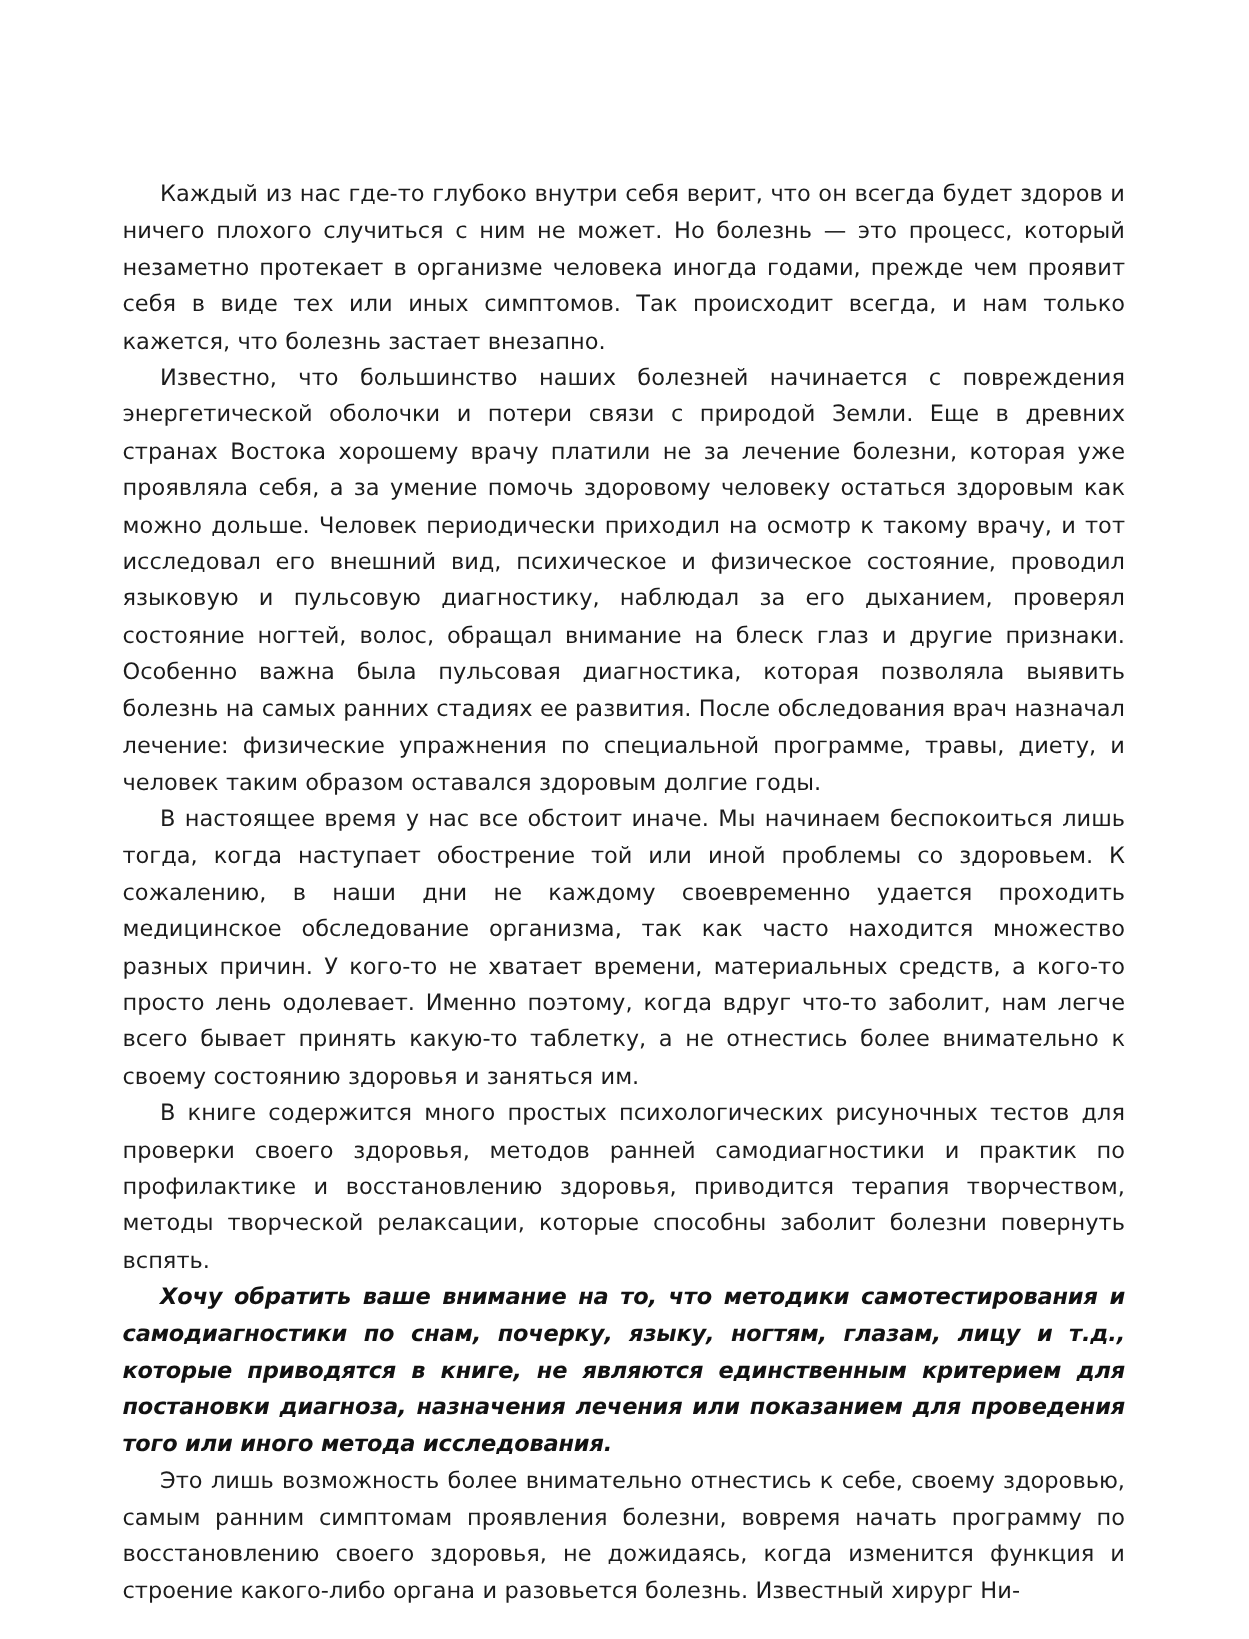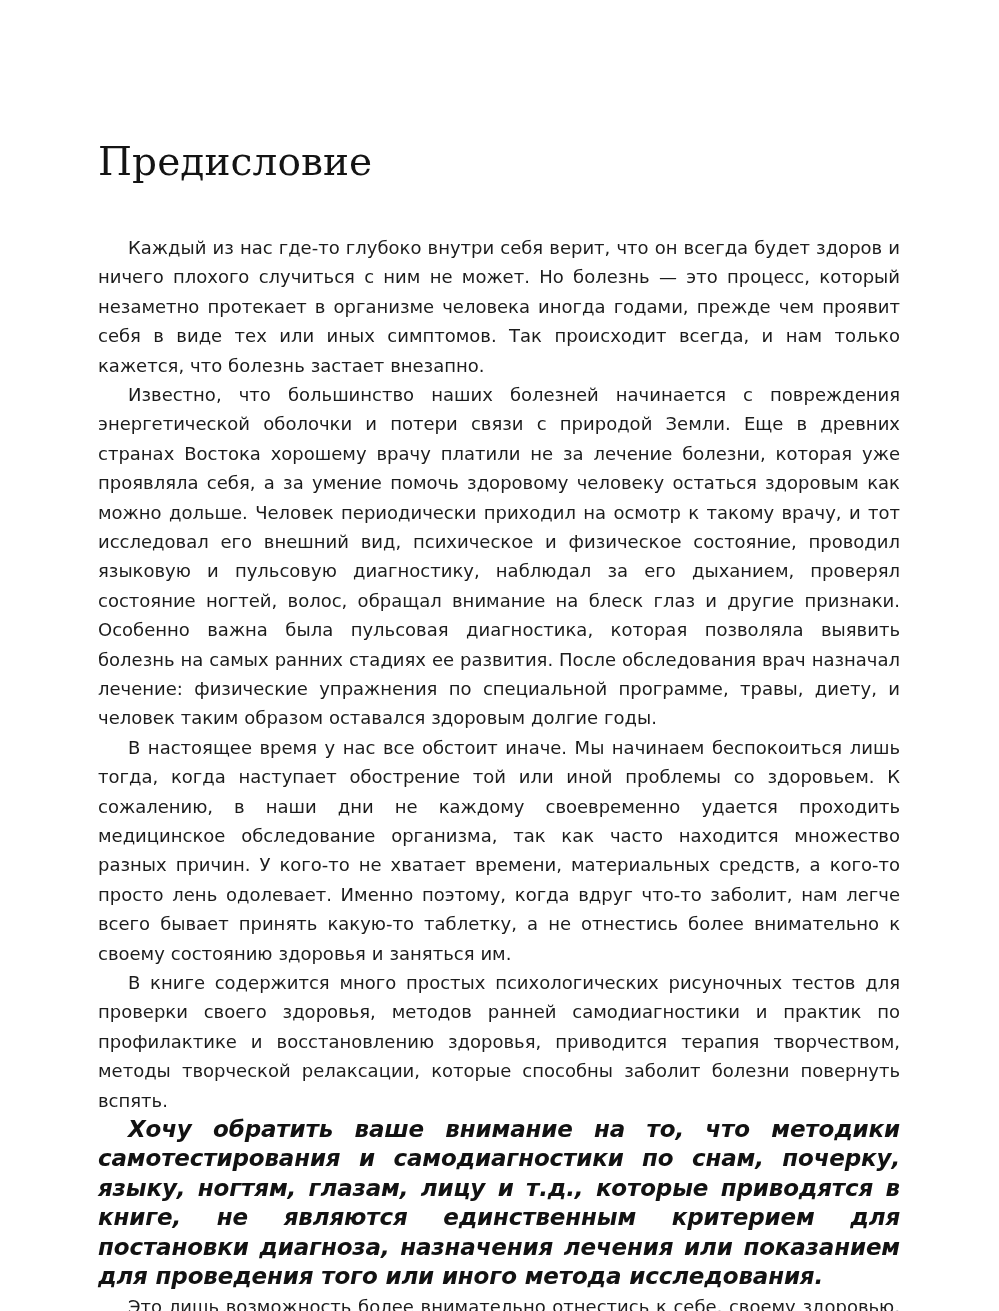--- a/index.html
+++ b/index.html
@@ -52,38 +52,37 @@
     hyphens: none;
     word-spacing: 0.2px;
   }
   .body-text + .body-text {
     margin-top: 0;
   }
   .emphasis-text {
     margin: 0;
     padding: 0;
     font-family: "DejaVu Sans", sans-serif;
-    font-size: 23px;
+    font-size: 18px;
     line-height: 29.4px;
     font-weight: 700;
     font-style: italic;
     text-align: justify;
     text-justify: inter-word;
     text-indent: 30px;
     color: #121212;
     letter-spacing: -0.15px;
   }
 </style>
 </head>
 <body>
 
 <div class="page">
   <div class="content">
 
-    <h1 class="page-title">Предисловие</h1>
 
     <p class="body-text">Каждый из нас где-то глубоко внутри себя верит, что он всегда будет здоров и ничего плохого случиться с ним не может. Но болезнь — это процесс, который незаметно протекает в организме человека иногда годами, прежде чем проявит себя в виде тех или иных симптомов. Так происходит всегда, и нам только кажется, что болезнь застает внезапно.</p>
 
     <p class="body-text">Известно, что большинство наших болезней начинается с повреждения энергетической оболочки и потери связи с природой Земли. Еще в древних странах Востока хорошему врачу платили не за лечение болезни, которая уже проявляла себя, а за умение помочь здоровому человеку остаться здоровым как можно дольше. Человек периодически приходил на осмотр к такому врачу, и тот исследовал его внешний вид, психическое и физическое состояние, проводил языковую и пульсовую диагностику, наблюдал за его дыханием, проверял состояние ногтей, волос, обращал внимание на блеск глаз и другие признаки. Особенно важна была пульсовая диагностика, которая позволяла выявить болезнь на самых ранних стадиях ее развития. После обследования врач назначал лечение: физические упражнения по специальной программе, травы, диету, и человек таким образом оставался здоровым долгие годы.</p>
 
     <p class="body-text">В настоящее время у нас все обстоит иначе. Мы начинаем беспокоиться лишь тогда, когда наступает обострение той или иной проблемы со здоровьем. К сожалению, в наши дни не каждому своевременно удается проходить медицинское обследование организма, так как часто находится множество разных причин. У кого-то не хватает времени, материальных средств, а кого-то просто лень одолевает. Именно поэтому, когда вдруг что-то заболит, нам легче всего бывает принять какую-то таблетку, а не отнестись более внимательно к своему состоянию здоровья и заняться им.</p>
 
     <p class="body-text">В книге содержится много простых психологических рисуночных тестов для проверки своего здоровья, методов ранней самодиагностики и практик по профилактике и восстановлению здоровья, приводится терапия творчеством, методы творческой релаксации, которые способны заболит болезни повернуть вспять.</p>
 
     <p class="emphasis-text">Хочу обратить ваше внимание на то, что методики самотестирования и самодиагностики по снам, почерку, языку, ногтям, глазам, лицу и т.д., которые приводятся в книге, не являются единственным критерием для постановки диагноза, назначения лечения или показанием для проведения того или иного метода исследования.</p>

